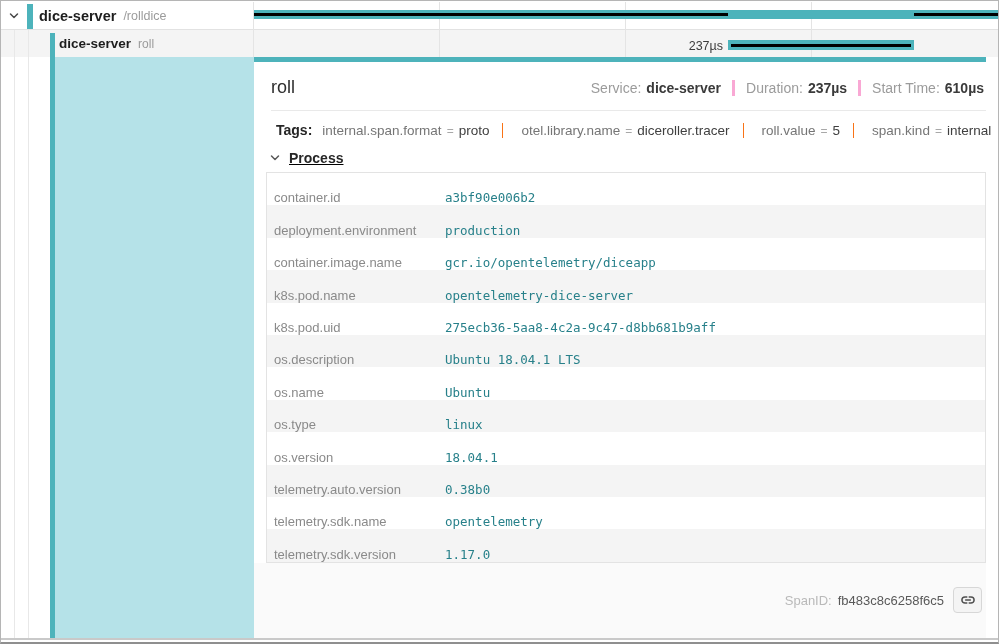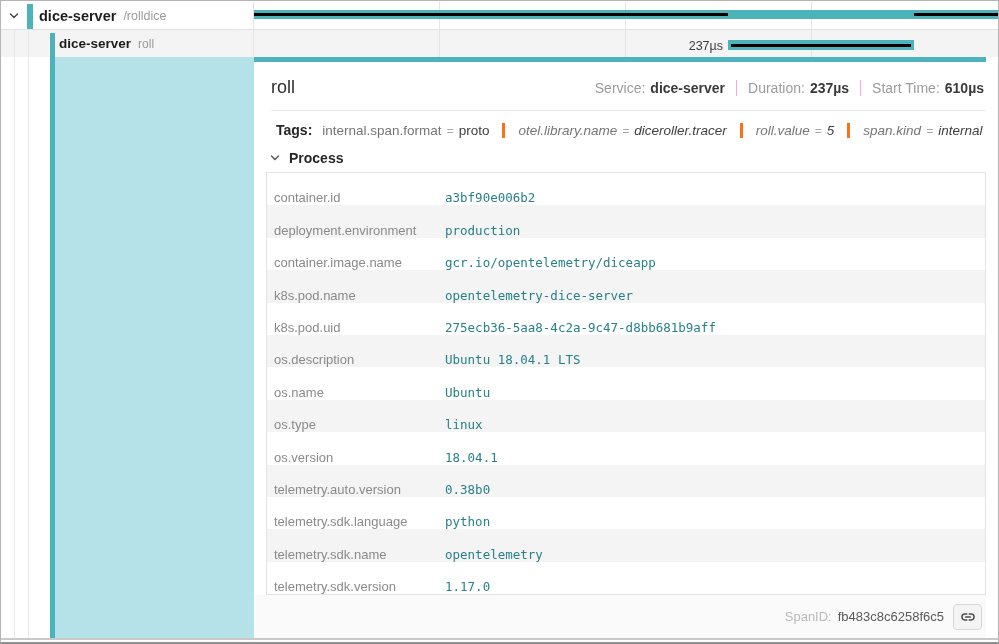--- a/index.html
+++ b/index.html
@@ -45,34 +45,34 @@
   .tree-fill   { position:absolute; left:54px; top:56px; width:199px; height:581px; background:#b5e2e8; }
   .block-bottom { position:absolute; left:0; top:637px; width:997px; height:2px; background:#c9c9c9; }
 
   
   .detail { position:absolute; left:253px; top:56px; width:732px; height:581px; background:#fff;
             border-top:5px solid #4db3bb; display:flex; flex-direction:column; }
   .dheader { display:flex; align-items:baseline; margin:13px 2px 0 17px; }
   .dtitle { font-size:18px; color:#2e2e2e; line-height:25px; }
   .dmeta { margin-left:auto; display:flex; align-items:center; font-size:14px; }
   .meta-item { display:flex; align-items:center; }
-  .meta-item + .meta-item { border-left:1px solid #f9a8d4; margin-left:11px; padding-left:11px; }
+  .meta-item + .meta-item { border-left:3px solid #f9a8d4; margin-left:11px; padding-left:11px; }
   .meta-item .mlabel { color:#9b9b9b; margin-right:5px; }
   .meta-item .mvalue { color:#3a3a3a; font-weight:bold; }
   .ddivider { height:1px; background:#e9e9e9; margin:10px 0 0 17px; }
 
   .tags-line { display:flex; align-items:center; margin:9px 14px 0 15px; height:20px; cursor:pointer; }
   .tags-line .sec-label { font-size:14px; font-weight:bold; color:#262626; margin:0 10px 0 7px; }
   .tag-item { display:flex; align-items:flex-end; font-size:13.5px; white-space:nowrap; }
-  .tag-item + .tag-item { border-left:3px solid #f97316; margin-left:13px; padding-left:13px;font-style:italic; }
+  .tag-item + .tag-item { border-left:1px solid #f97316; margin-left:13px; padding-left:18px; }
   .tag-item .tkey { color:#757575; }
   .tag-item .teq  { color:#a8a8a8; margin:0 5px; font-size:12px; }
   .tag-item .tval { color:#404040; }
 
-  .process-line { display:flex; align-items:center; margin:9px 0 5px 15px; height:18px; cursor:pointer; }
+  .process-line { display:flex; align-items:center; margin:9px 0 5px 15px; height:18px; cursor:pointer;text-decoration:underline; }
   .process-line .sec-label { font-size:14px; font-weight:bold; color:#262626; margin-left:8px; }
 
   .kv-table { margin-left:12px; border:1px solid #e3e3e3; }
   .kv-row { display:flex; align-items:flex-end; height:32.4px; }
   .kv-table .kv-row:nth-of-type(even) { background:#f4f4f4; }
   .kv-key { width:178px; padding-left:7px; font-size:13px; color:#8a8a8a;
             white-space:nowrap; overflow:hidden; flex:none; }
   .kv-val { font-family:"DejaVu Sans Mono", monospace; font-size:12.5px; color:#27808a; white-space:nowrap; }
 
   .dfooter { flex:1; background:#fafafa; display:flex; align-items:center; justify-content:flex-end;
@@ -230,24 +230,20 @@
         <div class="kv-row">
           <div class="kv-key">os.version</div>
           <div class="kv-val">18.04.1</div>
         </div>
 
         <div class="kv-row">
           <div class="kv-key">telemetry.auto.version</div>
           <div class="kv-val">0.38b0</div>
         </div>
 
-        <div class="kv-row">
-          <div class="kv-key">telemetry.sdk.language</div>
-          <div class="kv-val">python</div>
-        </div>
 
         <div class="kv-row">
           <div class="kv-key">telemetry.sdk.name</div>
           <div class="kv-val">opentelemetry</div>
         </div>
 
         <div class="kv-row">
           <div class="kv-key">telemetry.sdk.version</div>
           <div class="kv-val">1.17.0</div>
         </div>

